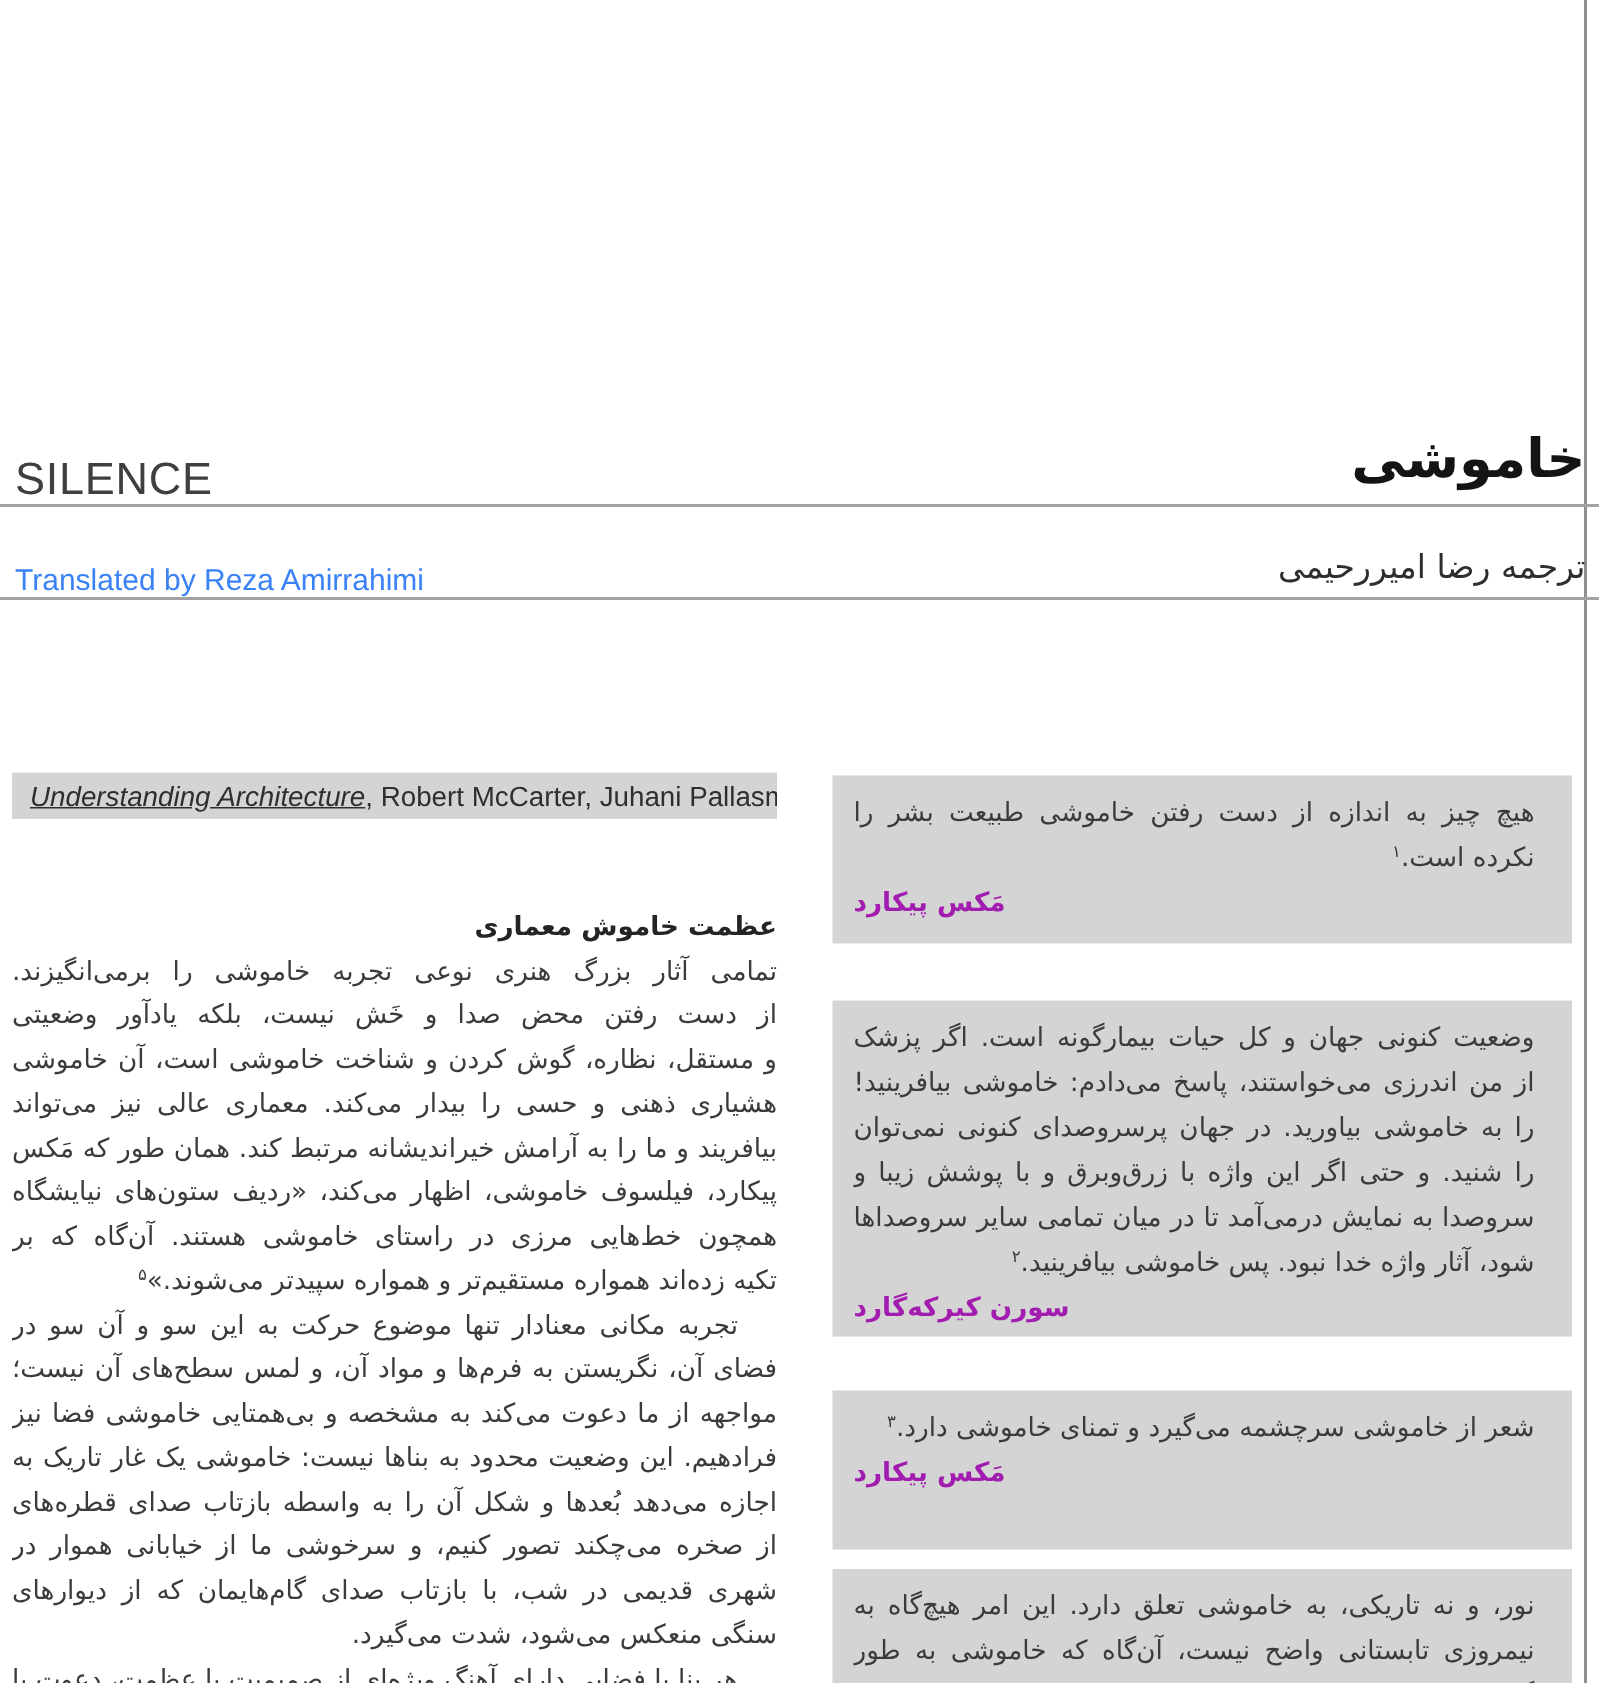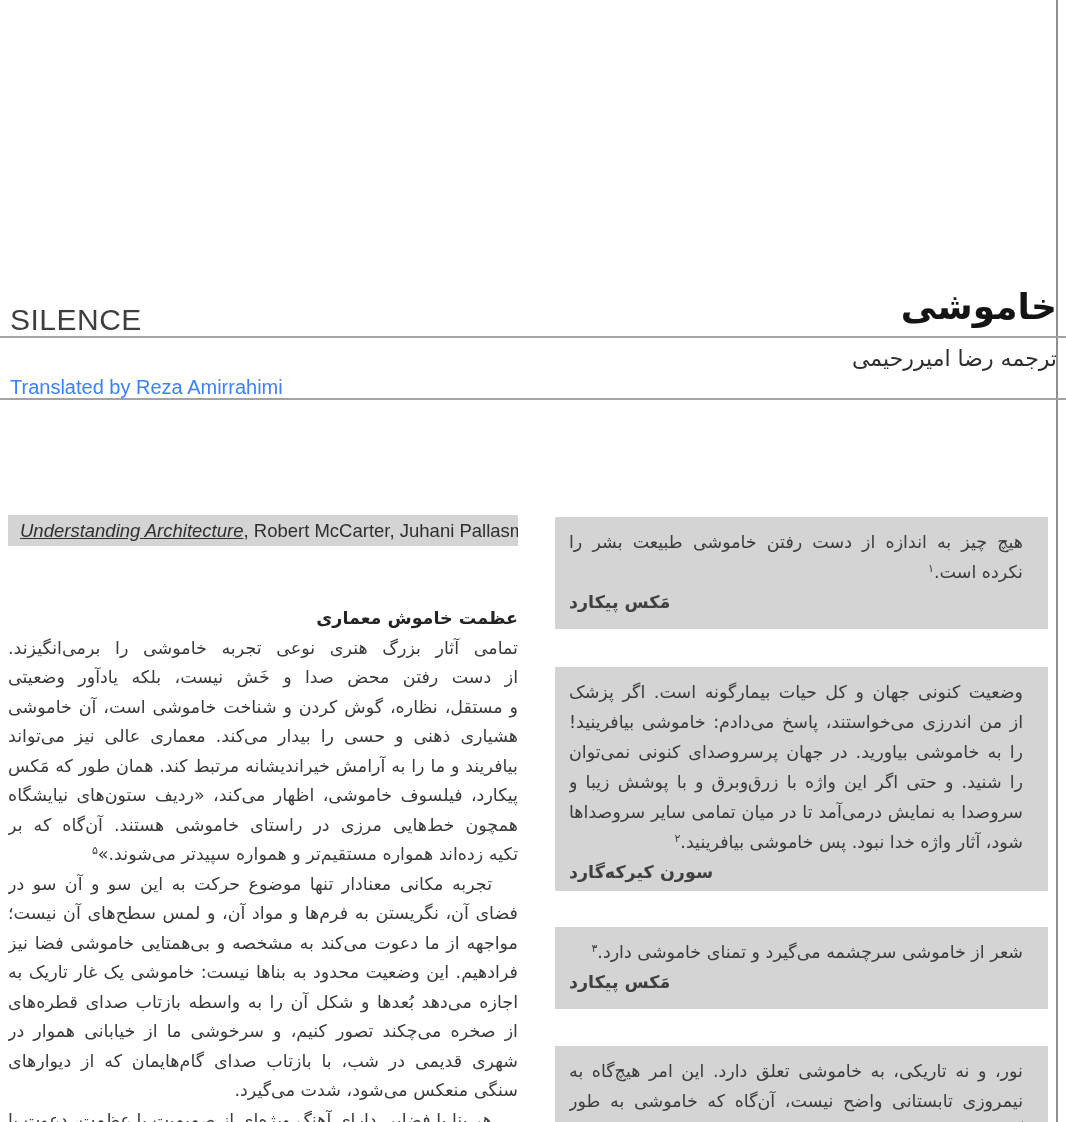--- a/index.html
+++ b/index.html
@@ -9,21 +9,21 @@
   .vrule{position:absolute;top:0;bottom:0;left:1056px;width:2px;background:#8f8f8f;}
   .hline{position:absolute;left:0;width:1066px;height:2px;background:#a3a3a3;}
   #hline-title{top:336px;}
   #hline-translator{top:398px;}
 
   .title-fa{position:absolute;right:9px;top:276px;direction:rtl;
             font-size:36px;font-weight:bold;color:#141414;line-height:62px;z-index:2;}
   .title-en{position:absolute;left:10px;top:303px;
             font-family:"Liberation Sans","DejaVu Sans",sans-serif;
             font-size:30px;color:#3f3f41;letter-spacing:0.5px;}
-  .translator-fa{position:absolute;right:9px;top:344px;direction:rtl;
+  .translator-fa{position:absolute;right:9px;top:364px;direction:rtl;
             font-size:22px;color:#2e2e2e;line-height:30px;z-index:2;}
   .translator-en{position:absolute;left:10px;top:376px;
             font-family:"Liberation Sans","DejaVu Sans",sans-serif;
             font-size:20px;color:#3b82f6;}
 
   .source-box{position:absolute;left:8px;top:515px;width:510px;height:31px;
             background:#d4d4d4;padding:4px 12px;
             font-family:"Liberation Sans","DejaVu Sans",sans-serif;
             font-size:18.5px;line-height:23px;color:#2f2f2f;white-space:nowrap;overflow:hidden;}
   .source-box .it{font-style:italic;text-decoration:underline;}
@@ -33,24 +33,24 @@
   .article .hd{font-weight:bold;color:#242424;height:29.5px;line-height:29.5px;text-align:right;}
   .ln{height:29.5px;line-height:29.5px;overflow:hidden;}
   .j{text-align:justify;text-align-last:justify;}
   .e{text-align:right;}
   .ind{padding-right:26px;}
 
   .quote-box{position:absolute;left:555px;width:493px;background:#d4d4d4;
              direction:rtl;padding:10px 25px 0 14px;font-size:17.5px;color:#3b3b3b;}
   #qbox-1{top:517px;height:112px;}
   #qbox-2{top:667px;height:224px;}
-  #qbox-3{top:927px;height:82px;}
+  #qbox-3{top:927px;height:106px;}
   #qbox-4{top:1046px;height:130px;}
   .qln{height:30px;line-height:30px;overflow:hidden;}
-  .author{height:30px;line-height:30px;font-weight:bold;color:#404040;text-align:left;}
+  .author{height:30px;line-height:30px;font-weight:bold;color:#a21caf;text-align:left;}
   sup{font-size:11px;line-height:0;vertical-align:6px;}
 </style>
 </head>
 <body>
 
 <div class="page">
 
   <div class="vrule"></div>
   <div class="hline" id="hline-title"></div>
   <div class="hline" id="hline-translator"></div>

